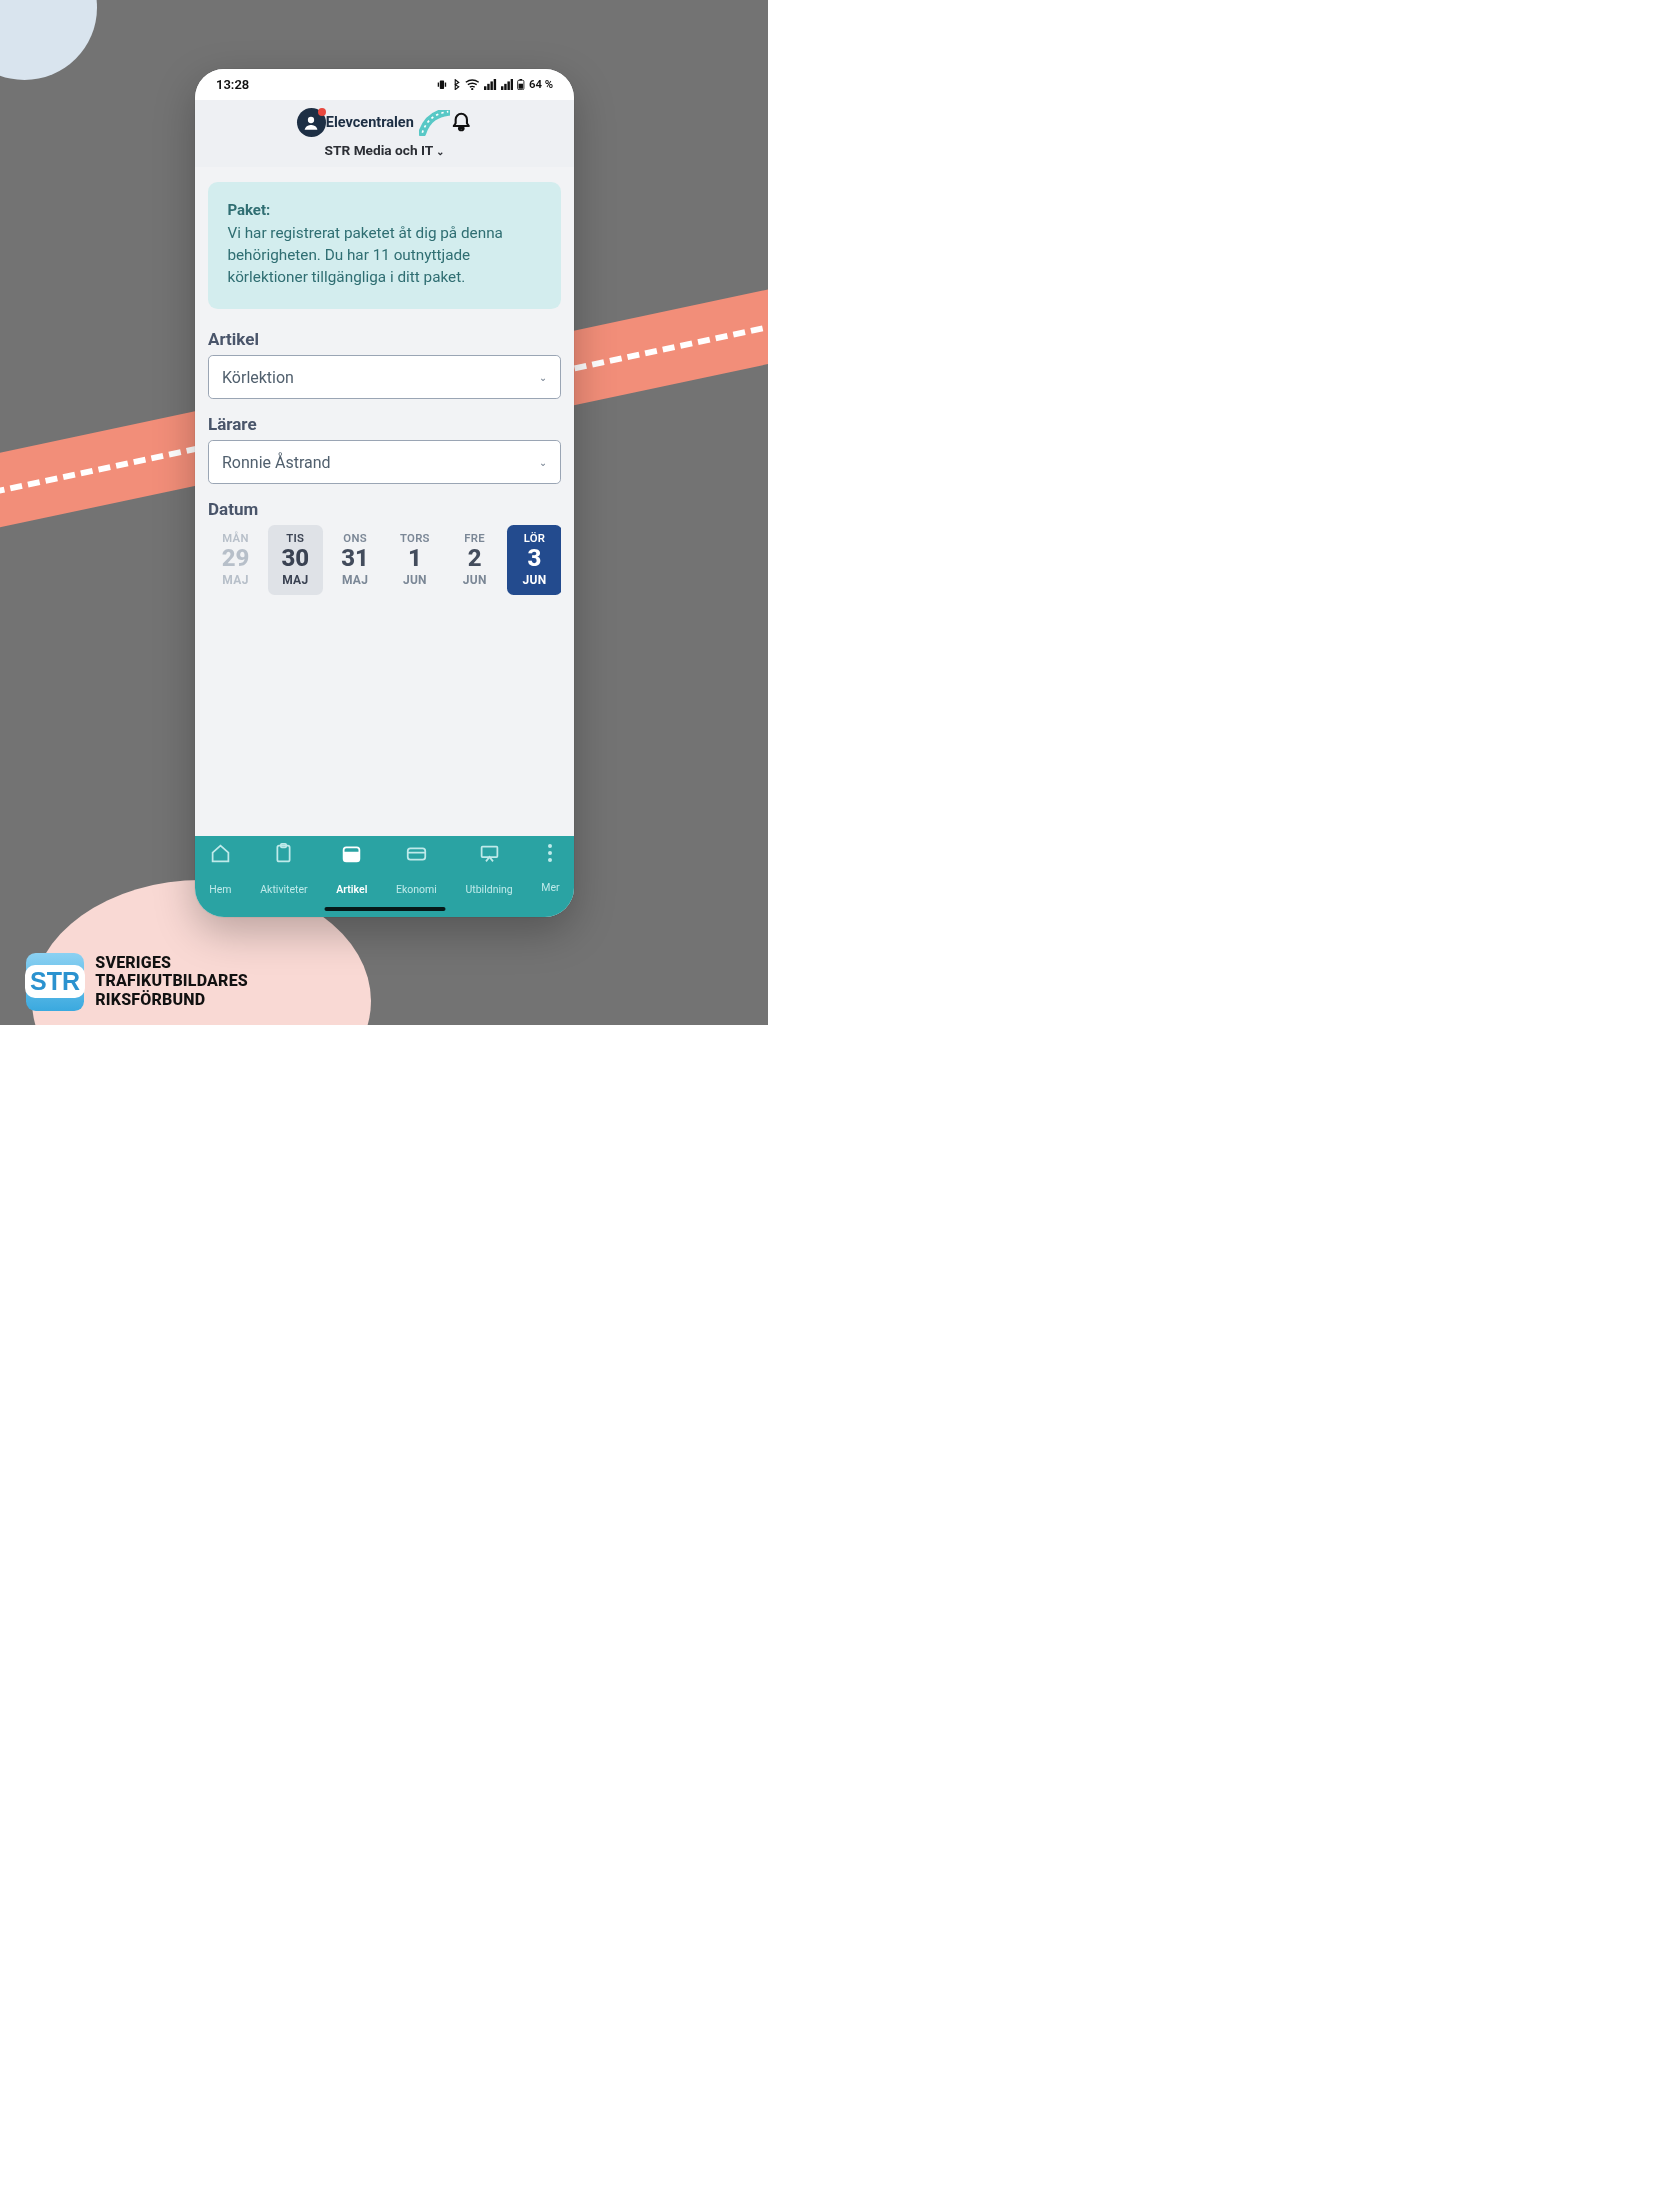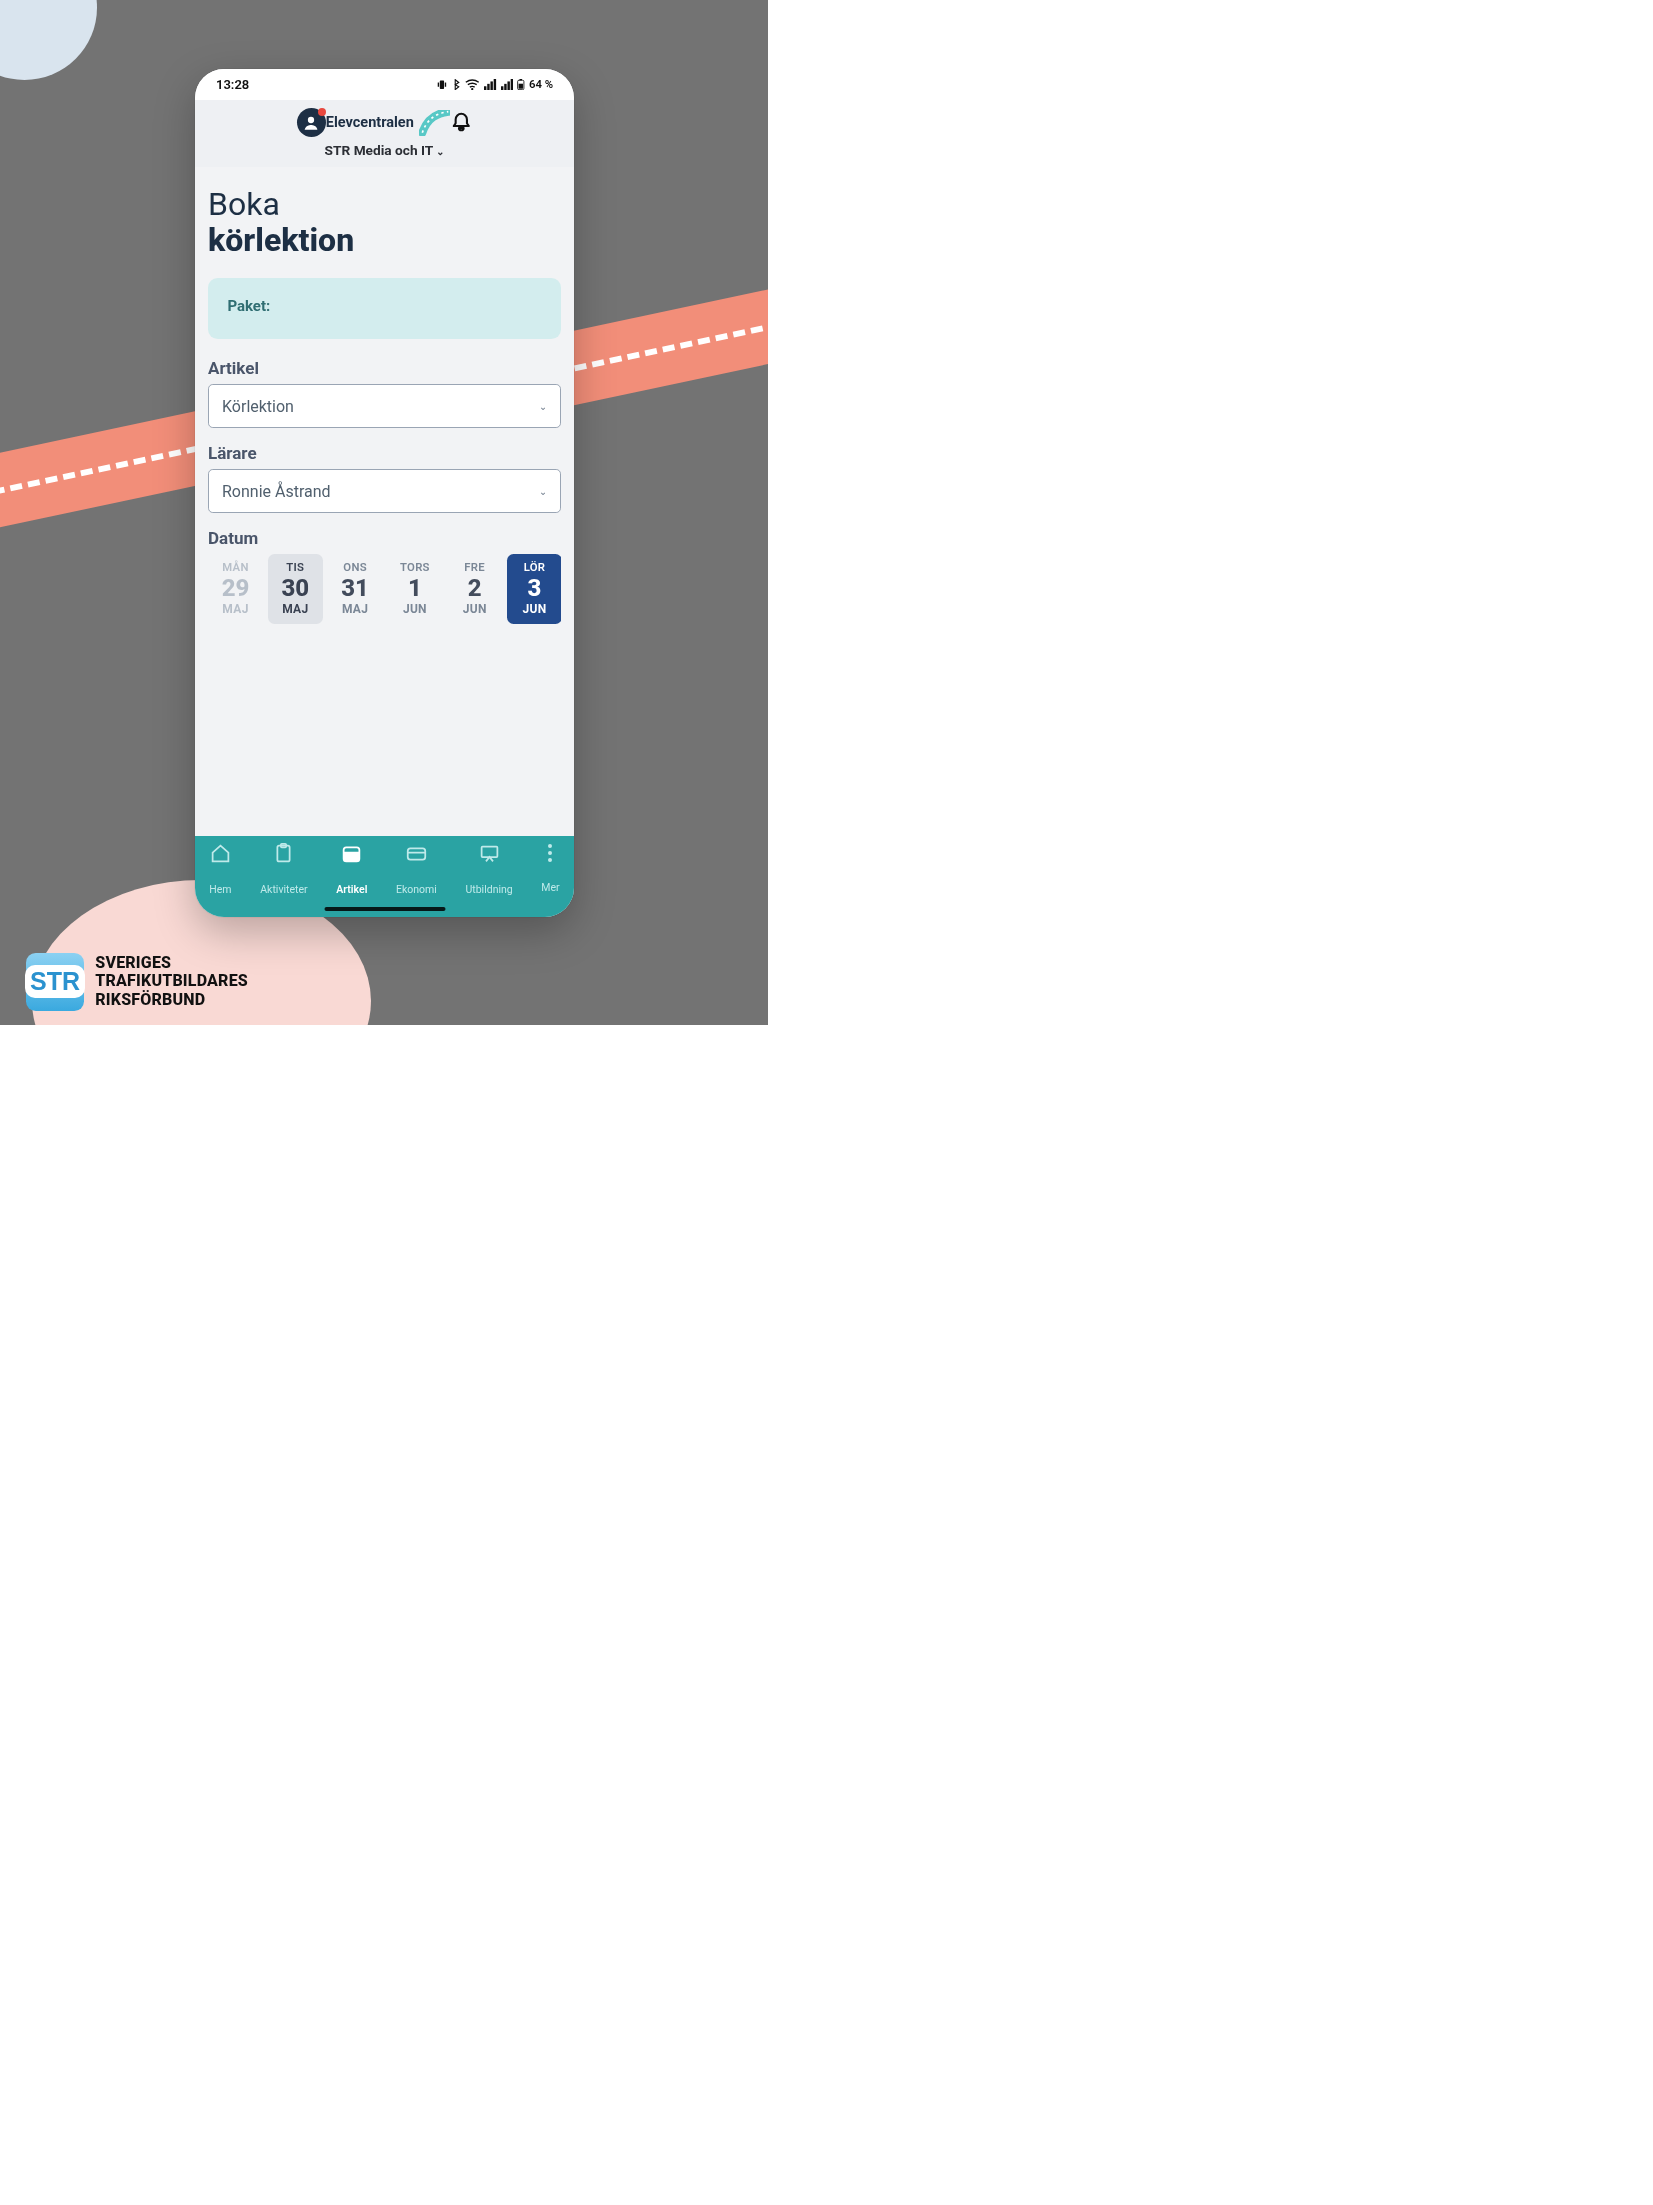--- a/index.html
+++ b/index.html
@@ -136,27 +136,24 @@
               </svg>
           </div>
         </div>
         <div class="org-row">
           <span>STR Media och IT</span>
           <span class="chev"> ⌄</span>
         </div>
       </div>
 
       <div class="app-body">
-        <h1>
-          <span>Boka</span><br>
-          <b>körlektion</b>
-        </h1>
 
         <div class="card">
           <div class="card-title">Paket:</div>
+          <div>Vi har registrerat paketet åt dig på denna behörigheten. Du har 11 outnyttjade körlektioner tillgängliga i ditt paket.</div>
         </div>
 
         <div class="label">Artikel</div>
         <div class="select">
           <span>Körlektion</span>
           <span class="chev">⌄</span>
         </div>
 
         <div class="label">Lärare</div>
         <div class="select">

